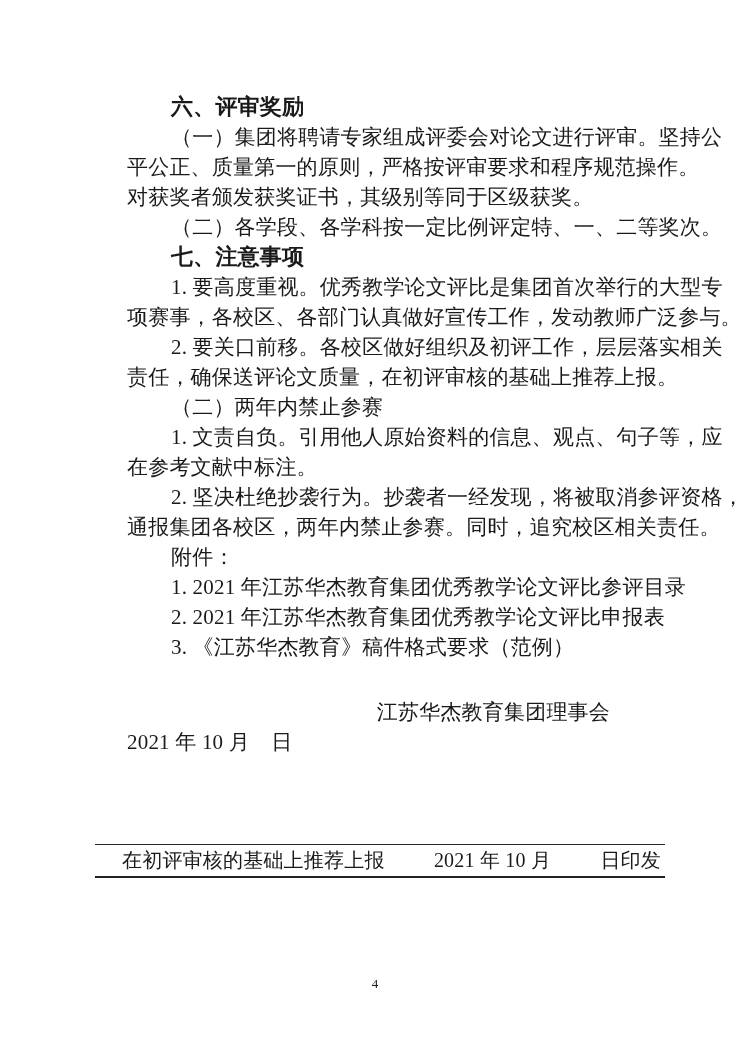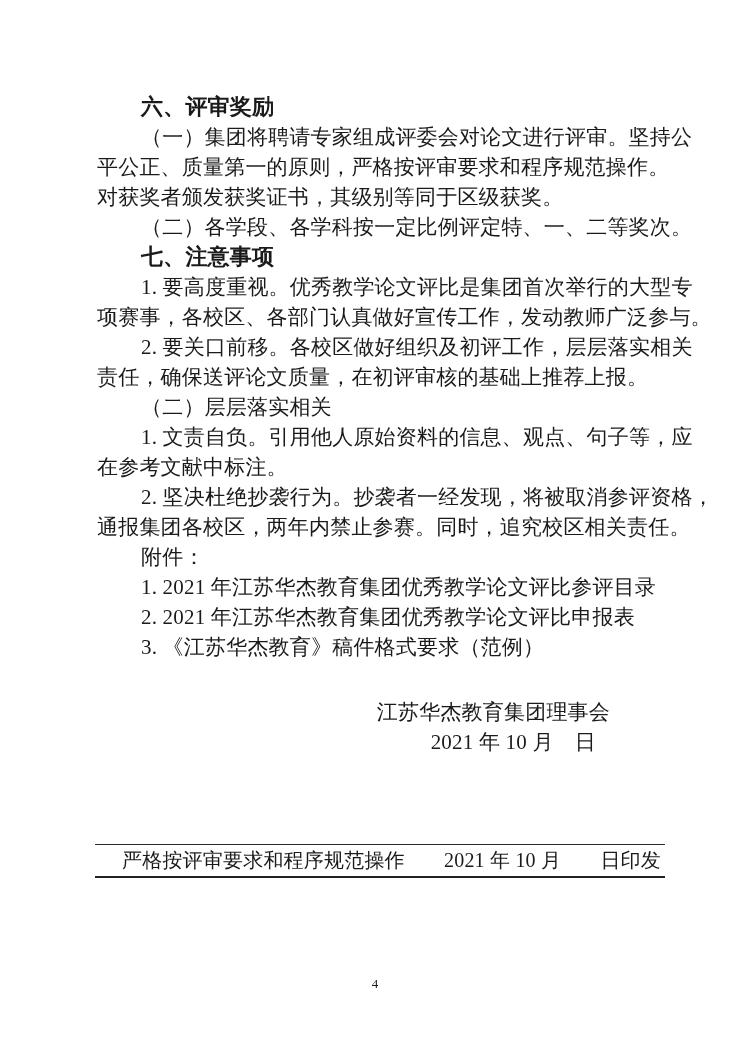--- a/index.html
+++ b/index.html
@@ -17,30 +17,31 @@
     left: 97px;
     top: 92px;
     width: 562px;
   }
   .line {
     height: 30px;
     line-height: 30px;
     font-size: 21px;
     white-space: nowrap;
     letter-spacing: 0.2px;
+    margin-left: 30px;
   }
   .indent { padding-left: 44px; }
   .heading {
     font-family: "Liberation Sans", "DejaVu Sans", sans-serif;
     font-weight: 700;
     font-size: 22px;
   }
   .spacer { height: 35px; }
   .sig-org  { text-align: right; padding-right: 49px; }
-  .sig-date { text-align: right; padding-right: 63px; }
+  .sig-date { padding-right: 63px; }
   .issuance-bar {
     position: absolute;
     left: 95px;
     top: 844px;
     width: 570px;
     height: 34px;
     box-sizing: border-box;
     border-top: 1px solid #2b2b2b;
     border-bottom: 2.5px solid #222222;
     display: flex;
@@ -69,36 +70,36 @@
     <div class="line heading indent">六、评审奖励</div>
     <div class="line indent">（一）集团将聘请专家组成评委会对论文进行评审。坚持公</div>
     <div class="line">平公正、质量第一的原则，严格按评审要求和程序规范操作。</div>
     <div class="line">对获奖者颁发获奖证书，其级别等同于区级获奖。</div>
     <div class="line indent">（二）各学段、各学科按一定比例评定特、一、二等奖次。</div>
     <div class="line heading indent">七、注意事项</div>
     <div class="line indent">1. 要高度重视。优秀教学论文评比是集团首次举行的大型专</div>
     <div class="line">项赛事，各校区、各部门认真做好宣传工作，发动教师广泛参与。</div>
     <div class="line indent">2. 要关口前移。各校区做好组织及初评工作，层层落实相关</div>
     <div class="line">责任，确保送评论文质量，在初评审核的基础上推荐上报。</div>
-    <div class="line indent">（二）层层落实相关</div>
+    <div class="line indent">（二）两年内禁止参赛</div>
     <div class="line indent">1. 文责自负。引用他人原始资料的信息、观点、句子等，应</div>
     <div class="line">在参考文献中标注。</div>
     <div class="line indent">2. 坚决杜绝抄袭行为。抄袭者一经发现，将被取消参评资格，</div>
     <div class="line">通报集团各校区，两年内禁止参赛。同时，追究校区相关责任。</div>
     <div class="line indent">附件：</div>
     <div class="line indent">1. 2021 年江苏华杰教育集团优秀教学论文评比参评目录</div>
     <div class="line indent">2. 2021 年江苏华杰教育集团优秀教学论文评比申报表</div>
     <div class="line indent">3. 《江苏华杰教育》稿件格式要求（范例）</div>
 
     <div class="spacer"></div>
     <div class="line sig-org">江苏华杰教育集团理事会</div>
     <div class="line sig-date">2021 年 10 月　日</div>
   </div>
 
   <div class="issuance-bar">
-    <span>严格按评审要求和程序规范操作</span>
+    <span>在初评审核的基础上推荐上报</span>
     <span>2021 年 10 月</span>
     <span>日印发</span>
   </div>
 
   <div class="page-number">4</div>
 
 </div>
 
 </body></html>

